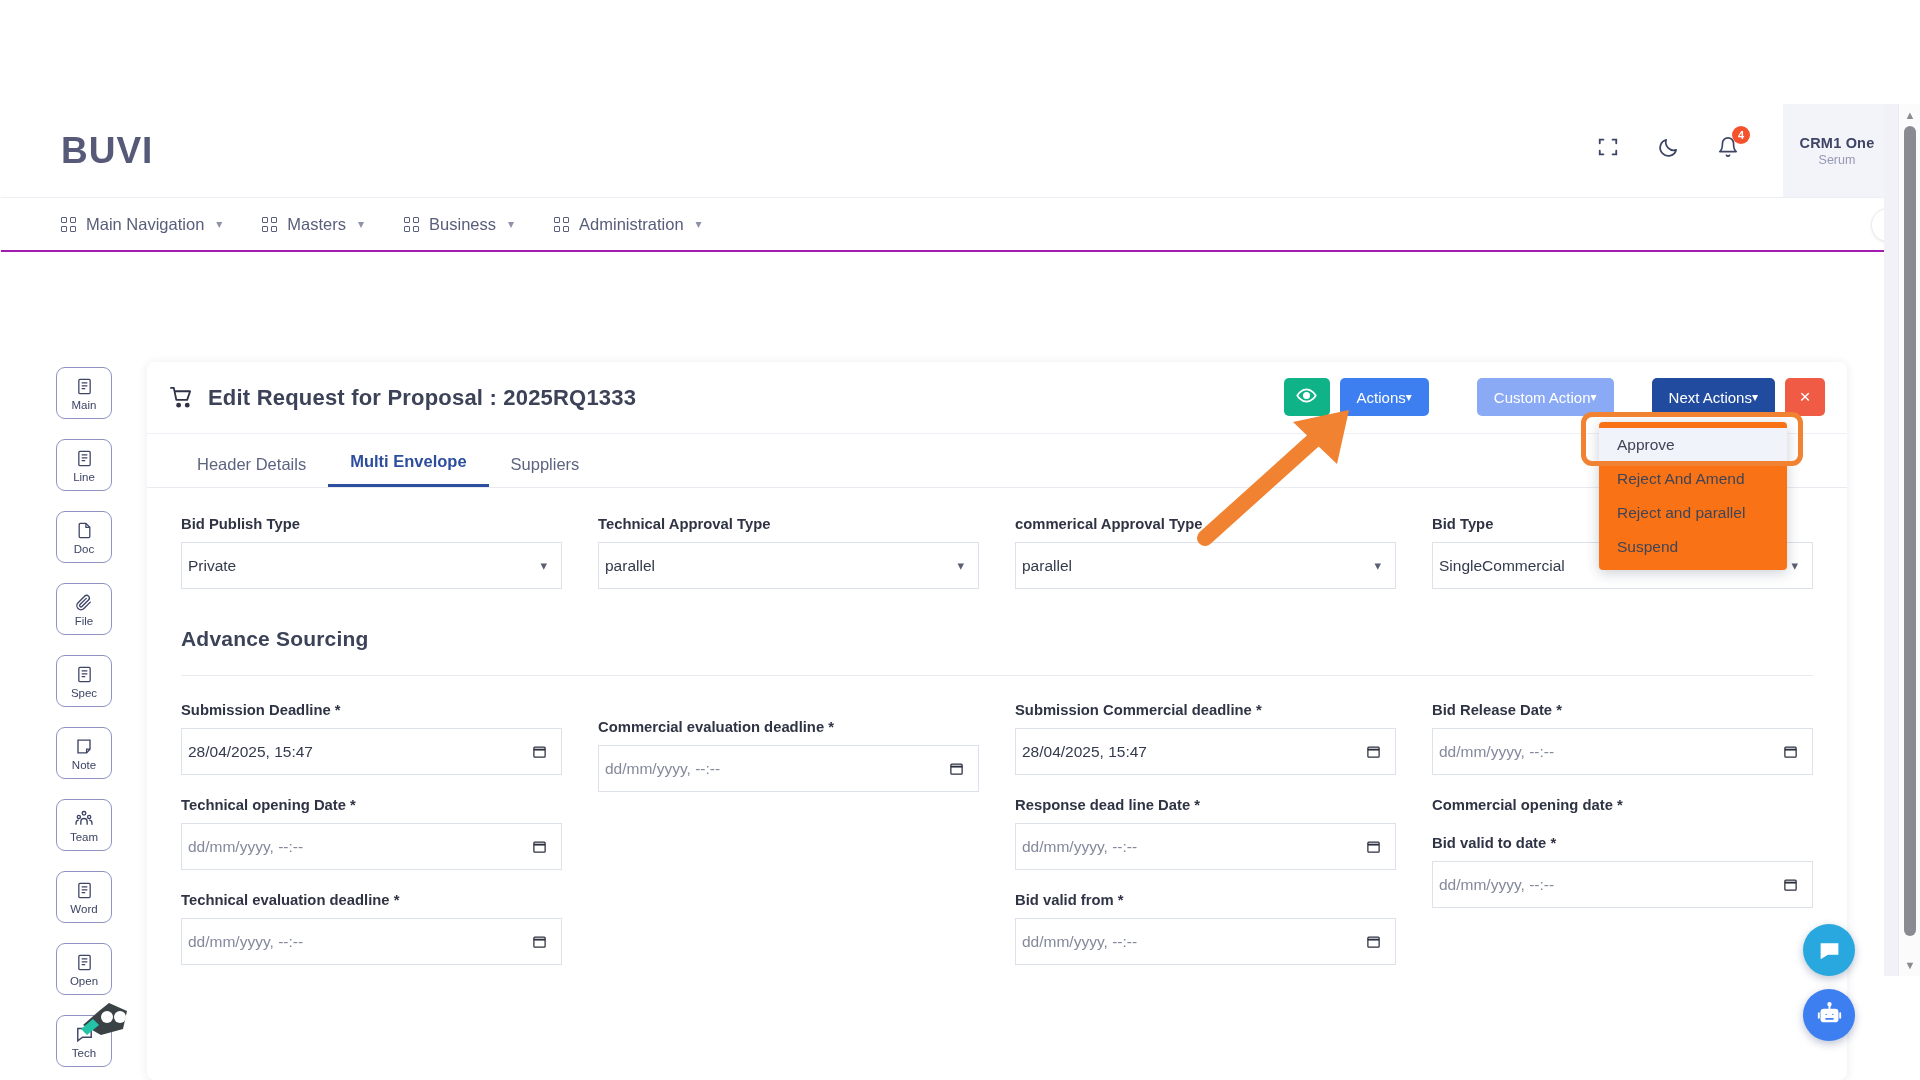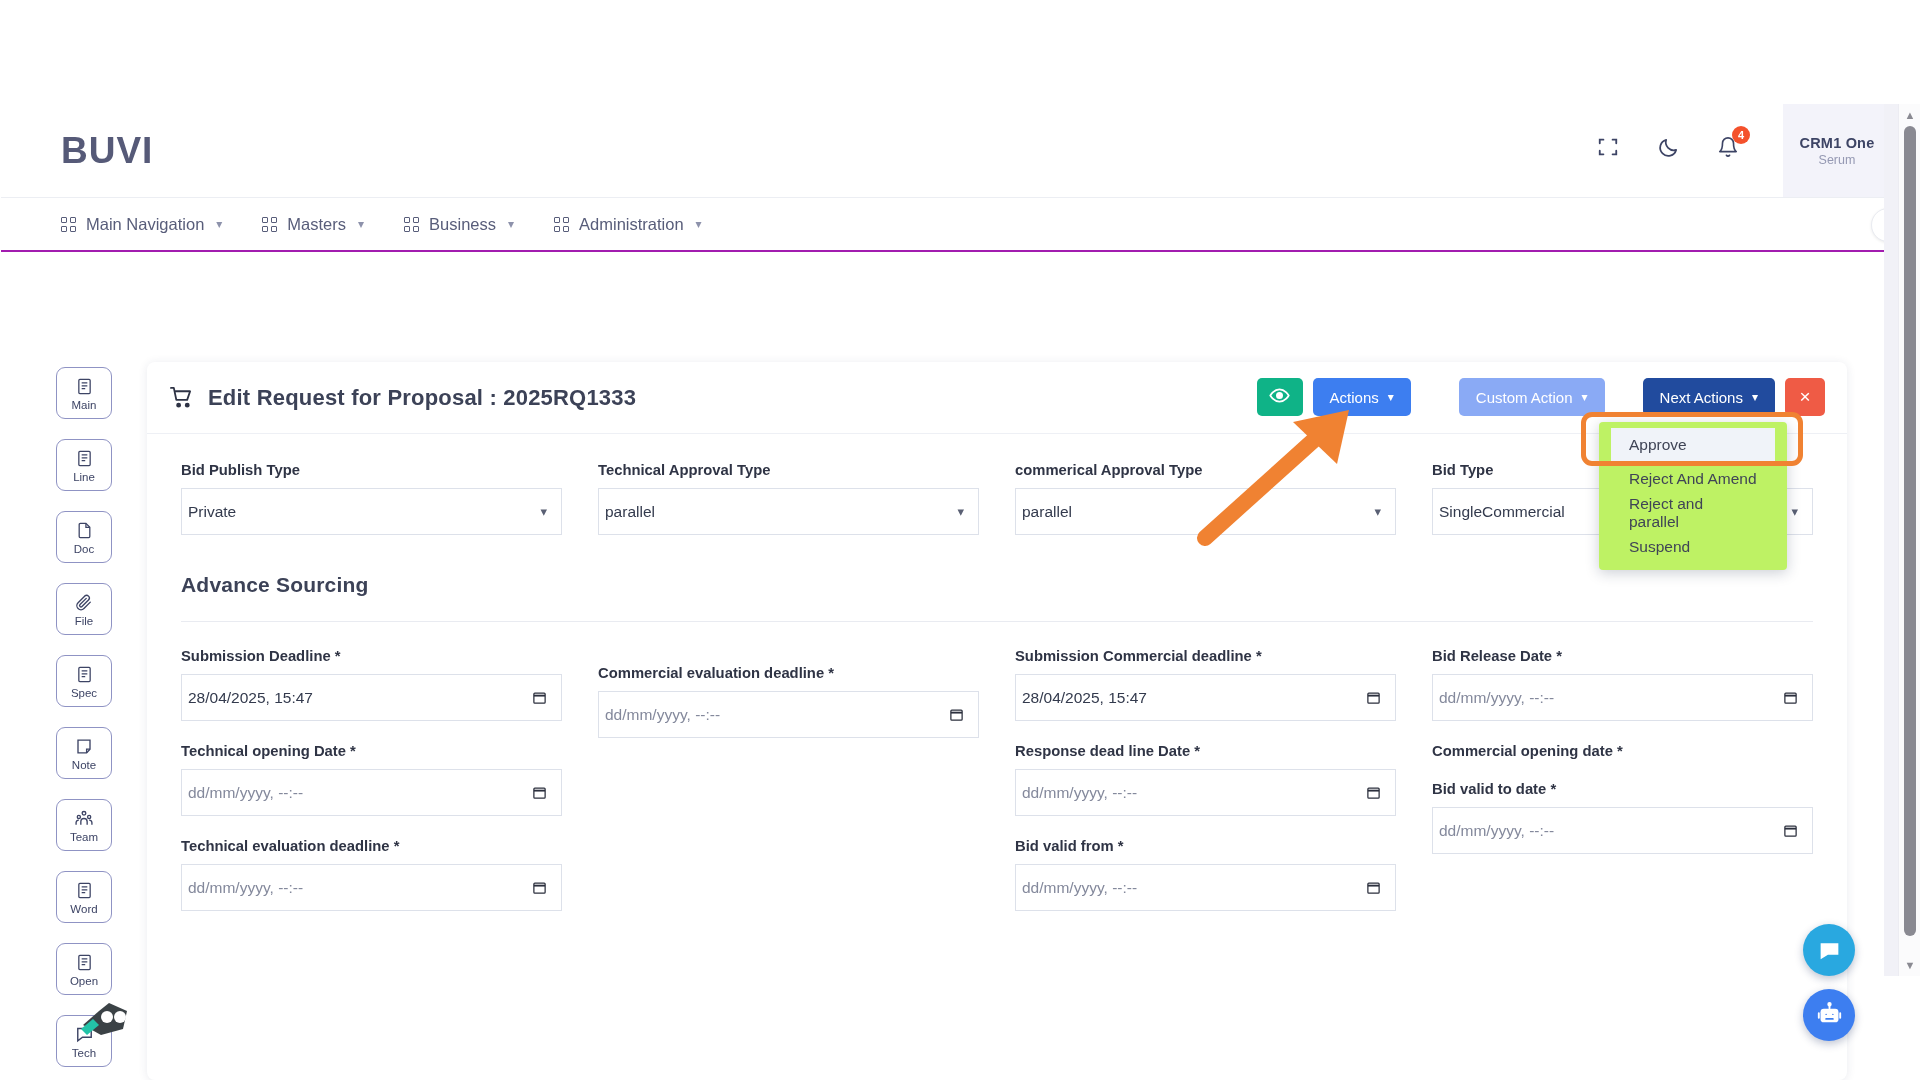--- a/index.html
+++ b/index.html
@@ -128,37 +128,37 @@
   .title-wrap { display: flex; align-items: center; gap: 14px; }
   .cart-ic { color: #2e3345; display:flex; }
   .page-title { font-size: 22px; font-weight: 700; color: #3c4257; letter-spacing: .2px;}
   .head-actions {
     position: absolute; right: 22px; top: 16px;
     display: flex; align-items: center; gap: 10px;
   }
   .btn {
     height: 38px; border: none; border-radius: 5px;
     color: #fff; font-size: 15px; cursor: pointer;
-    display: flex; align-items: center; justify-content: center; gap: 9px;
+    display: flex; align-items: center; justify-content: center; 
     padding: 0 17px; font-family: "Liberation Sans", sans-serif;
   }
   .btn-eye { background: #0fb387; width: 46px; padding: 0; }
   .btn-actions { background: #3d7ef0; }
   .btn-custom { background: #8aaaf5; margin-left: 38px; }
   .btn-next { background: #214b9e; margin-left: 28px; }
   .btn-close { background: #ef5b45; width: 40px; padding: 0; font-size: 19px; }
   .caret { font-size: 12px; }
 
   
   .dropdown {
     position: absolute; right: 60px; top: 60px;
-    width: 188px; background: #bef264;
+    width: 188px; background: #f97316;
     border-radius: 4px;
     box-shadow: 0 3px 14px rgba(25,35,70,.22);
-    padding: 6px 12px; z-index: 40;
+    padding: 6px 0; z-index: 40;
   }
   .dd-item {
     height: 34px; display: flex; align-items: center;
     padding: 0 18px; font-size: 15.5px; color: #3f4456; cursor: pointer;
   }
   .dd-item.active { background: #f0f3f9; }
 
   .highlight-box {
     position: absolute; right: 44px; top: 50px;
     width: 222px; height: 54px;
@@ -466,20 +466,25 @@
 
         <div class="dropdown">
           <div class="dd-item active">Approve</div>
           <div class="dd-item">Reject And Amend</div>
           <div class="dd-item">Reject and parallel</div>
           <div class="dd-item">Suspend</div>
         </div>
         <div class="highlight-box"></div>
       </div>
 
+      <div class="tabs">
+        <div class="tab">Header Details</div>
+        <div class="tab active">Multi Envelope</div>
+        <div class="tab">Suppliers</div>
+      </div>
 
       <div class="form-area">
 
         <div class="row4">
           <div class="field">
             <span class="flabel">Bid Publish Type</span>
             <div class="control">
               <span>Private</span>
               <span class="sel-caret">▾</span>
             </div>

